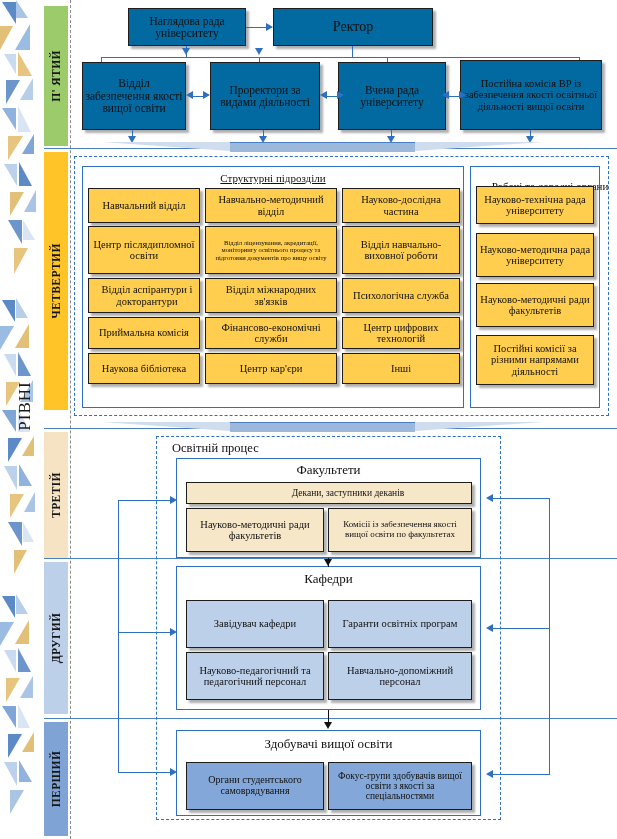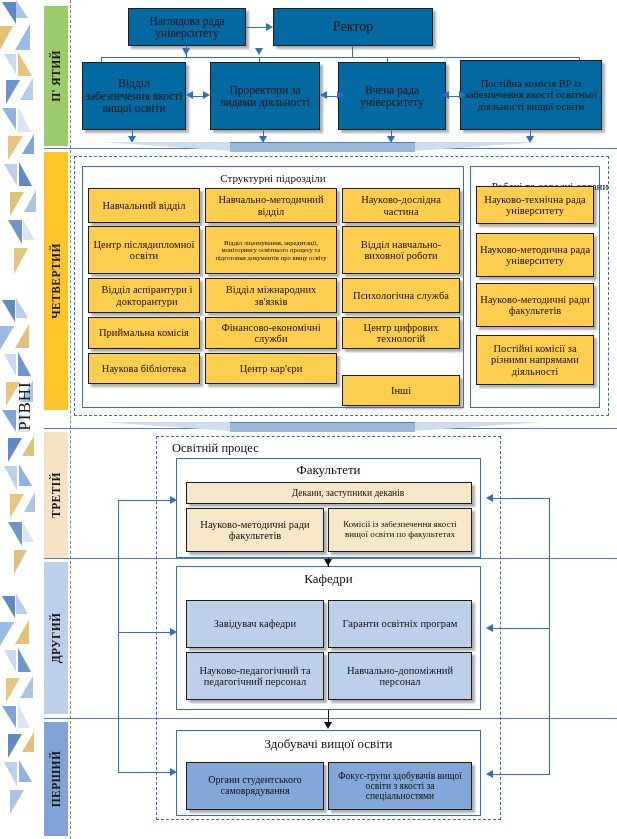--- a/index.html
+++ b/index.html
@@ -222,21 +222,21 @@
 
   <div class="trap" style="left:230px;top:142px;width:185px;">
     <div class="wingL"></div>
       <div class="body"></div>
       <div class="wingR"></div>
   </div>
 
   <div class="dashgrp" style="left:74px;top:156px;width:535px;height:260px;"></div>
 
   <div class="solidgrp" style="left:82px;top:166px;width:382px;height:242px;"></div>
-  <div class="grphdr" style="left:82px;top:172px;width:382px;">Структурні підрозділи</div>
+  <div class="grphdr" style="left:82px;top:172px;width:382px;text-decoration:underline;">Структурні підрозділи</div>
 
   <div class="solidgrp" style="left:470px;top:166px;width:130px;height:242px;"></div>
   <div class="grphdr" style="left:470px;top:180px;width:130px;padding-left:15px;">Робочі та дорадчі органи</div>
 
   <div class="box gold" style="left:88px;top:188px;width:112px;height:35px;">Навчальний відділ</div>
   <div class="box gold" style="left:205px;top:188px;width:132px;height:35px;">Навчально-методичний відділ</div>
   <div class="box gold" style="left:342px;top:188px;width:118px;height:35px;">Науково-дослідна частина</div>
 
   <div class="box gold" style="left:88px;top:226px;width:112px;height:48px;">Центр післядипломної освіти</div>
   <div class="box gold" style="left:205px;top:226px;width:132px;height:48px;font-size:6.6px;">Відділ ліцензування, акредитації, моніторингу освітнього процесу та підготовки документів про вищу освіту</div>
@@ -245,21 +245,21 @@
   <div class="box gold" style="left:88px;top:278px;width:112px;height:35px;padding-left:8px;">Відділ аспірантури і докторантури</div>
   <div class="box gold" style="left:205px;top:278px;width:132px;height:35px;">Відділ міжнародних зв'язків</div>
   <div class="box gold" style="left:342px;top:278px;width:118px;height:35px;">Психологічна служба</div>
 
   <div class="box gold" style="left:88px;top:317px;width:112px;height:32px;">Приймальна комісія</div>
   <div class="box gold" style="left:205px;top:317px;width:132px;height:32px;">Фінансово-економічні служби</div>
   <div class="box gold" style="left:342px;top:317px;width:118px;height:32px;">Центр цифрових технологій</div>
 
   <div class="box gold" style="left:88px;top:353px;width:112px;height:31px;">Наукова бібліотека</div>
   <div class="box gold" style="left:205px;top:353px;width:132px;height:31px;">Центр кар'єри</div>
-  <div class="box gold" style="left:342px;top:353px;width:118px;height:31px;margin-top:22px;">Інші</div>
+  <div class="box gold" style="left:342px;top:353px;width:118px;height:31px;">Інші</div>
 
   <div class="box gold" style="left:476px;top:186px;width:118px;height:38px;">Науково-технічна рада університету</div>
   <div class="box gold" style="left:476px;top:233px;width:118px;height:44px;">Науково-методична рада університету</div>
   <div class="box gold" style="left:476px;top:283px;width:118px;height:44px;">Науково-методичні ради факультетів</div>
   <div class="box gold" style="left:476px;top:335px;width:118px;height:50px;">Постійні комісії за різними напрямами діяльності</div>
 
   <div class="trap" style="left:230px;top:422px;width:185px;">
     <div class="wingL"></div>
       <div class="body"></div>
       <div class="wingR"></div>

